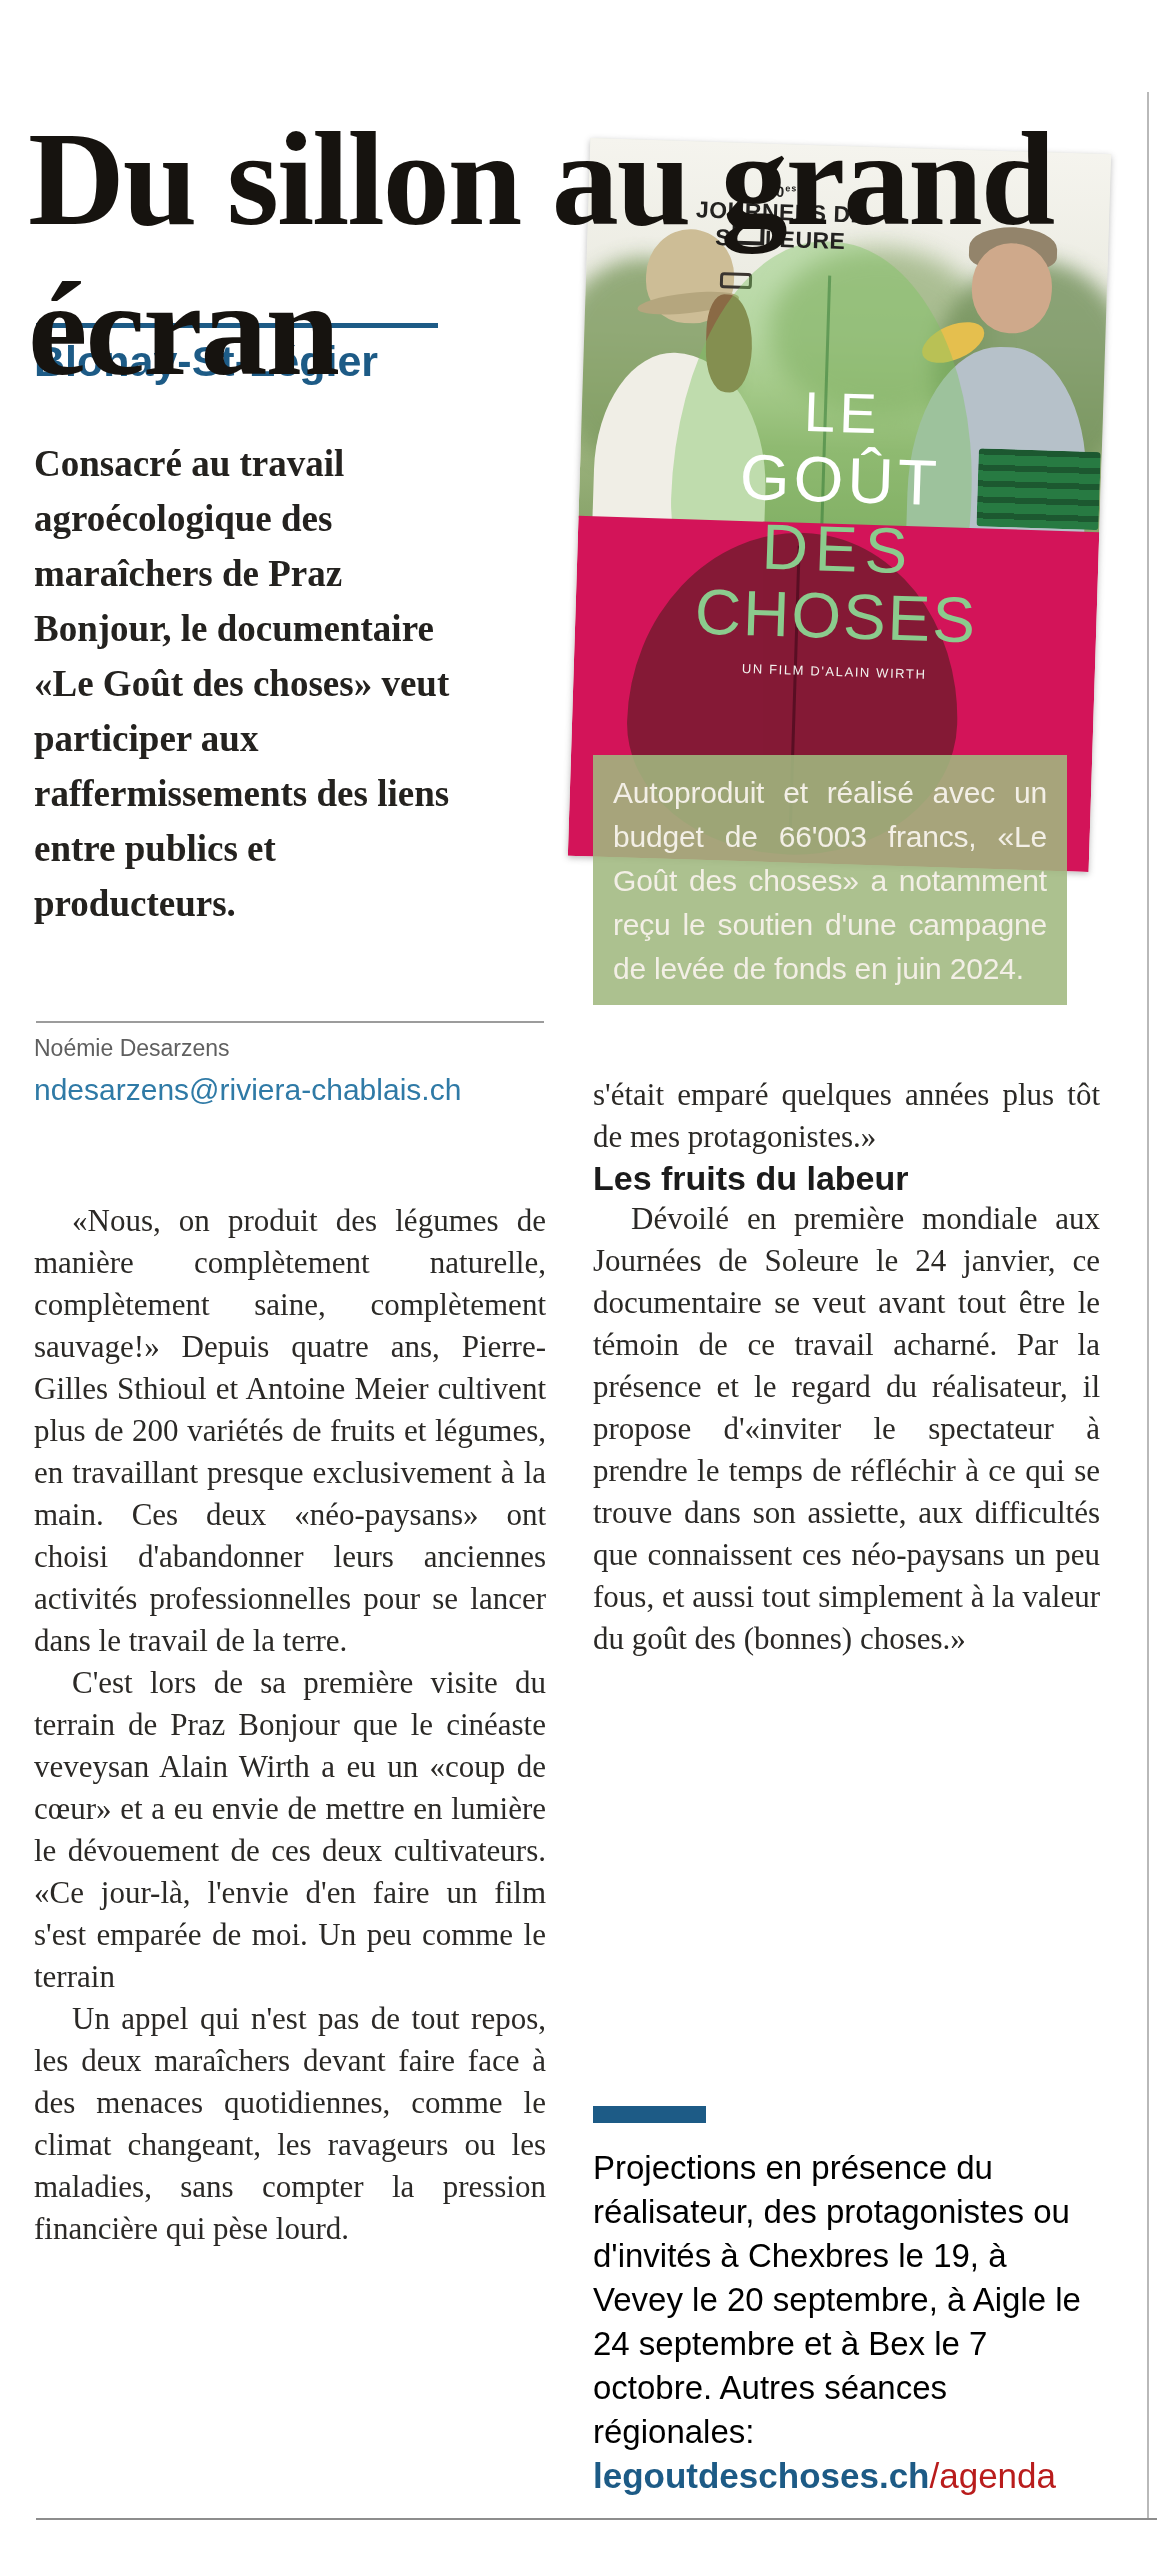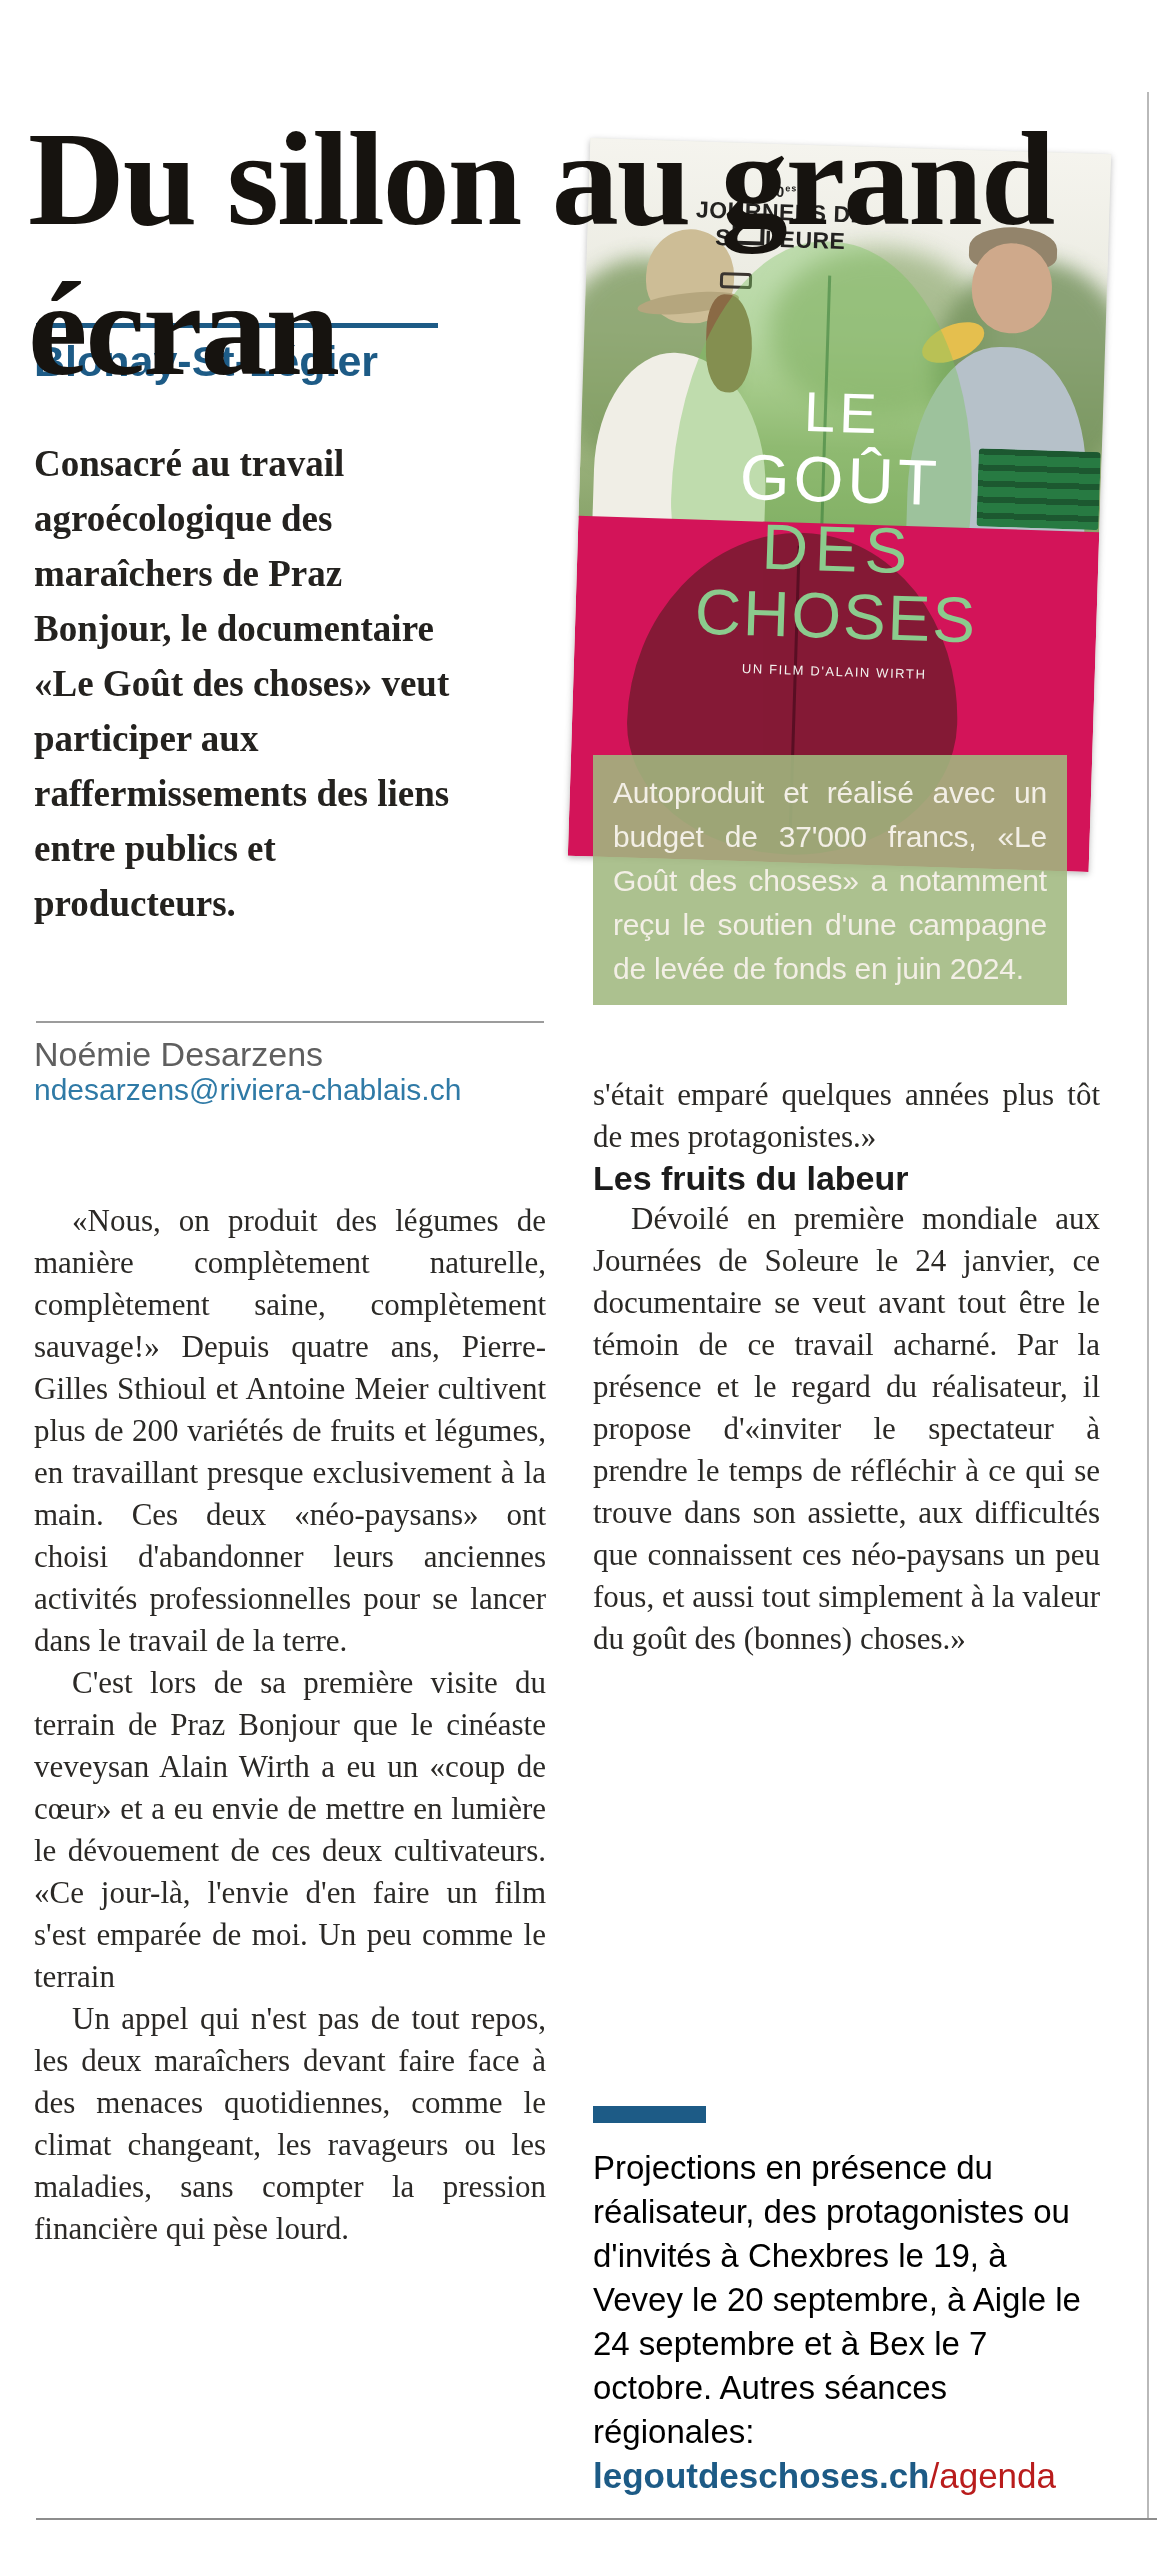--- a/index.html
+++ b/index.html
@@ -23,21 +23,21 @@
 
   
   .lede{
     left:34px;top:436px;width:436px;
     font-family:"Liberation Serif",serif;font-weight:bold;
     font-size:37px;line-height:55px;color:#24221f;
   }
 
   
   .byline-rule{left:36px;top:1021px;width:508px;height:2px;background:#9c9c9c;}
-  .author{left:34px;top:1035px;font-size:34px;color:#5f5f5f;}
+  .author{left:34px;top:1035px;font-size:23px;color:#5f5f5f;}
   .email{left:34px;top:1073px;font-size:30px;color:#2f7aa6;text-decoration:none;}
 
   
   .col{
     font-family:"Liberation Serif",serif;font-size:31px;line-height:42px;
     color:#2b2926;text-align:justify;hyphens:auto;-webkit-hyphens:auto;
   }
   .col p{margin:0;}
   .col p.ind{text-indent:38px;}
   .left-col{left:34px;top:1200px;width:512px;}
@@ -154,21 +154,21 @@
   <div class="p-title">
     <span class="t-le">LE</span>
     <span class="t-gout">GOÛT</span>
     <span class="t-des">DES</span>
     <span class="t-choses">CHOSES</span>
     <span class="t-credit">UN FILM D'ALAIN WIRTH</span>
   </div>
 </div>
 
 <div class="abs caption">
-  <span>Autoproduit et réalisé avec un budget de 37'000 francs, «Le Goût des choses» a notamment reçu le soutien d'une campagne de levée de fonds en juin 2024.</span>
+  <span>Autoproduit et réalisé avec un budget de 66'003 francs, «Le Goût des choses» a notamment reçu le soutien d'une campagne de levée de fonds en juin 2024.</span>
 </div>
 
 <div class="abs col left-col">
   <p class="ind">«Nous, on produit des légumes de manière complètement naturelle, complètement saine, complètement sauvage!» Depuis quatre ans, Pierre-Gilles Sthioul et Antoine Meier cultivent plus de 200 variétés de fruits et légumes, en travaillant presque exclusivement à la main. Ces deux «néo-paysans» ont choisi d'abandonner leurs anciennes activités professionnelles pour se lancer dans le travail de la terre.</p>
   <p class="ind">C'est lors de sa première visite du terrain de Praz Bonjour que le cinéaste veveysan Alain Wirth a eu un «coup de cœur» et a eu envie de mettre en lumière le dévouement de ces deux cultivateurs. «Ce jour-là, l'envie d'en faire un film s'est emparée de moi. Un peu comme le terrain</p>
   <p class="ind">Un appel qui n'est pas de tout repos, les deux maraîchers devant faire face à des menaces quotidiennes, comme le climat changeant, les ravageurs ou les maladies, sans compter la pression financière qui pèse lourd.</p>
 </div>
 
 <div class="abs col right-col">
   <p>s'était emparé quelques années plus tôt de mes protagonistes.»</p>

